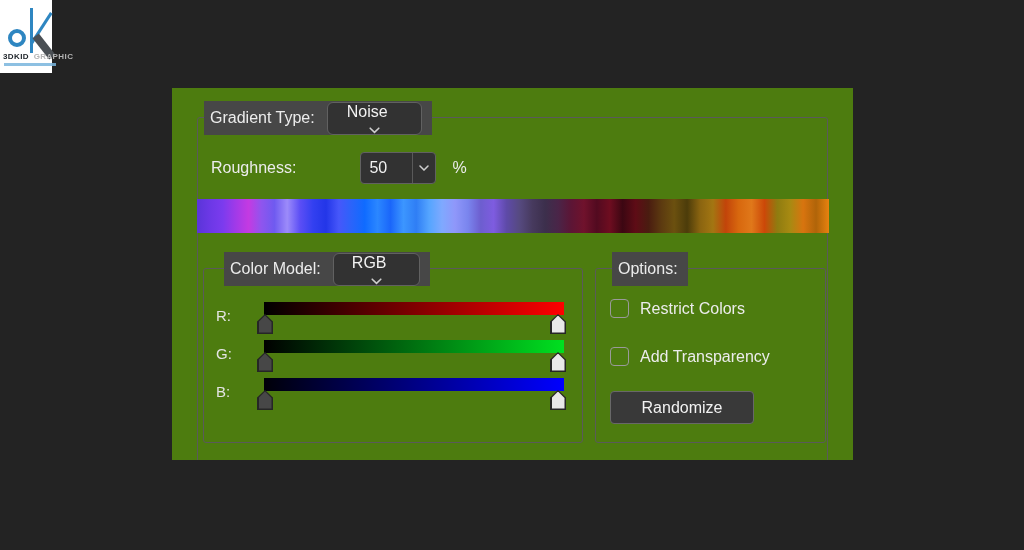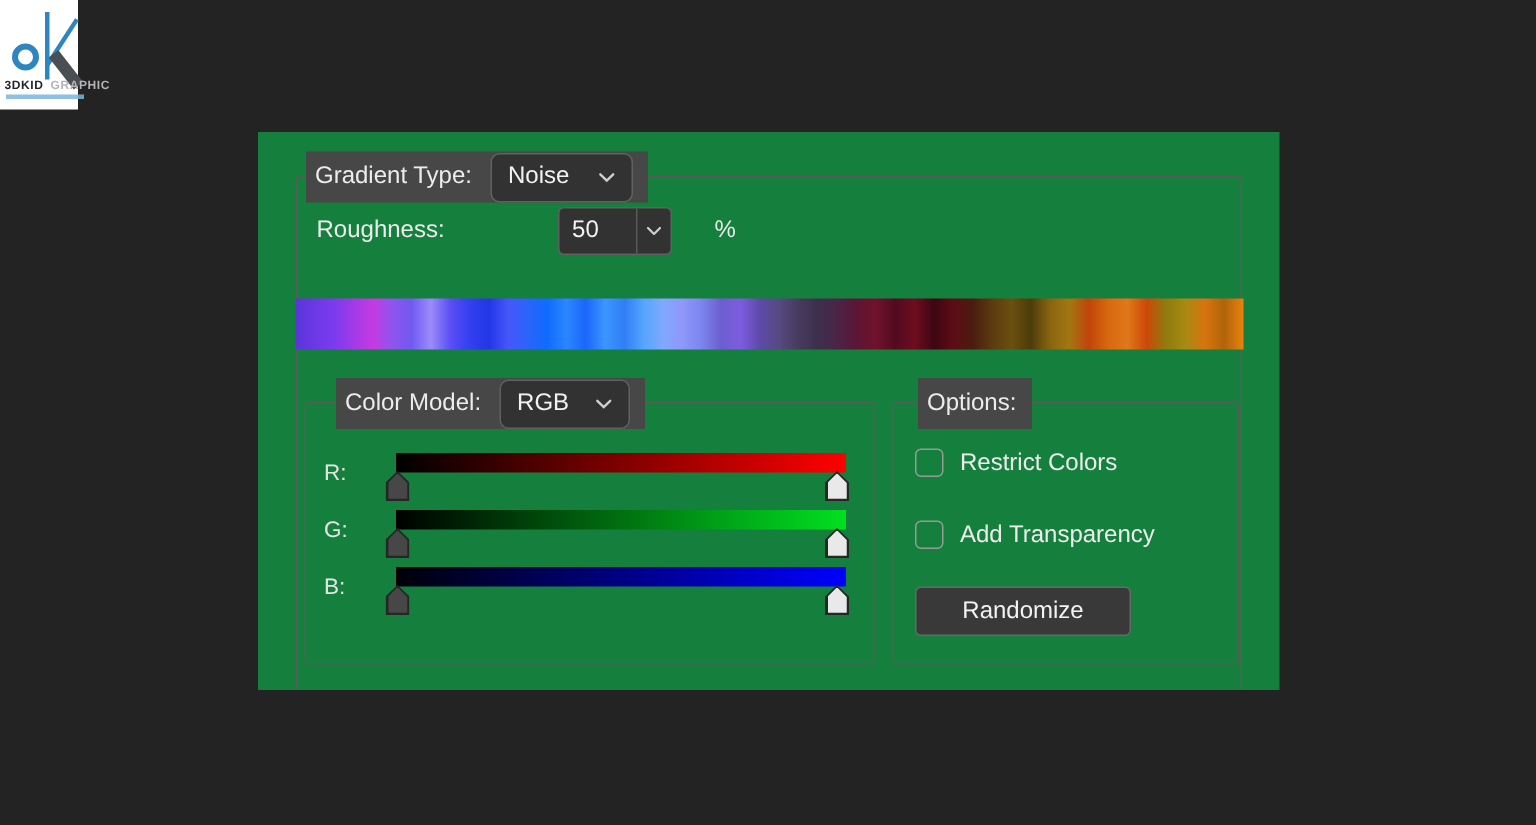--- a/index.html
+++ b/index.html
@@ -14,38 +14,38 @@
   .lm-circle { position:absolute; left:8px;  top:29px; width:18px; height:18px; border:4px solid #2e86c1; border-radius:50%; }
   .lm-kblue  { position:absolute; left:40px; top:10px; width:3px;  height:36px; background:#2e86c1; transform:rotate(33deg); }
   .lm-kdark  { position:absolute; left:40px; top:33px; width:8px;  height:27px; background:#4a4f54; transform:rotate(-38deg); }
   .logo-text { position:absolute; left:3px; top:52px; width:58px; font-size:8px; font-weight:bold; letter-spacing:.4px; white-space:nowrap; }
   .logo-text .brand  { color:#20262c; }
   .logo-text .suffix { color:#b4b4b4; margin-left:2px; }
   .logo-tagline { position:absolute; left:4px; top:63px; width:52px; height:3px; background:#79b5dd; opacity:.85; }
 
   
   .dialog { position:absolute; left:172px; top:88px; width:681px; height:372px;
-            background:#15803d; overflow:hidden; color:#ececec; }
+            background:#4d7c0f; overflow:hidden; color:#ececec; }
 
   .group { position:absolute; border:1px solid #5a5a5a; border-radius:3px; }
   .legend { position:absolute; display:flex; align-items:center; gap:12px;
             background:#474747; padding:0 10px 0 6px; height:34px; }
   .lbl { font-size:16px; color:#ececec; white-space:nowrap; }
 
   .g-main { left:25px; top:29px; width:631px; height:420px; }
   .g-main > .legend { left:6px; top:-17px; }
 
   .dropdown { display:flex; align-items:center; justify-content:space-between;
               height:33px; background:#323232; border:1px solid #616161; border-radius:6px;
-              padding:0 11px; cursor:default; }
+              padding:0 11px; cursor:default;flex-direction:column; }
   .dropdown .dd-value { font-size:16px; color:#f2f2f2; margin-right:14px; }
   .dd-noise { min-width:95px; }
   .dd-rgb   { min-width:87px; }
 
-  .roughness-row { position:absolute; left:13px; top:20px; display:flex; align-items:center; gap:28px; }
+  .roughness-row { position:absolute; left:13px; top:34px; display:flex; align-items:center; gap:16px; }
   .combo { display:flex; align-items:stretch; width:76px; height:32px;
            background:#323232; border:1px solid #616161; border-radius:4px; overflow:hidden;margin-left:48px; }
   .combo-value { flex:1; display:flex; align-items:center; padding-left:8px; font-size:16px; color:#f2f2f2; }
   .combo-arrow { width:23px; display:flex; align-items:center; justify-content:center; border-left:1px solid #5a5a5a; }
 
   .noise-bar { position:absolute; left:-1px; top:81px; width:632px; height:34px; }
 
   
   .g-colormodel { left:5px; top:150px; width:380px; height:175px; }
   .g-colormodel > .legend { left:20px; top:-17px; }

